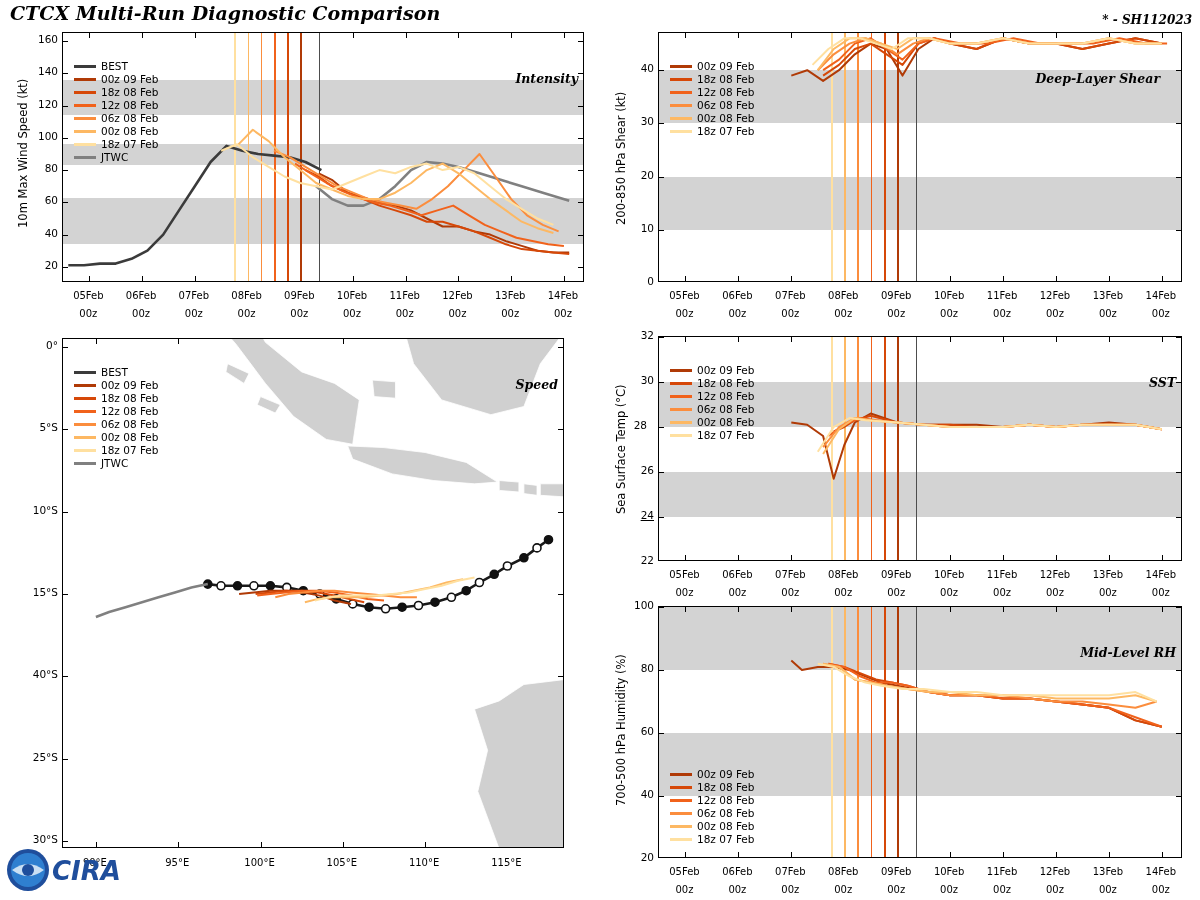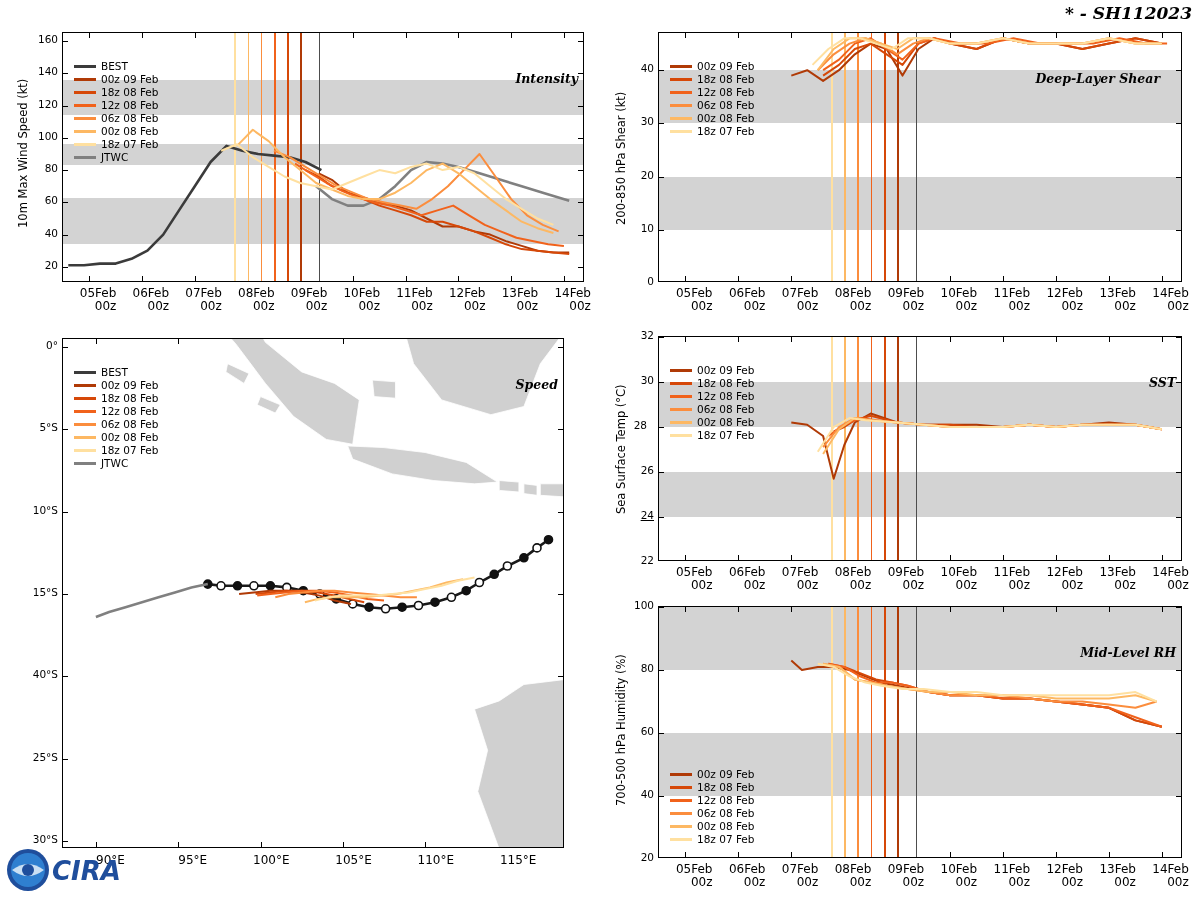--- a/index.html
+++ b/index.html
@@ -10,58 +10,59 @@
   }
   
   #header{position:absolute;left:0;top:0;width:1200px;height:26px;}
   #title{
     position:absolute;left:10px;top:2px;
     font-family:"DejaVu Serif", serif;
     font-size:19px;font-weight:bold;font-style:italic;
     letter-spacing:0px;
   }
   #stormid{
-    position:absolute;right:8px;top:3px;
+    position:absolute;right:8px;top:13px;
     font-family:"DejaVu Serif", serif;
-    font-size:17px;font-weight:bold;font-style:italic;
+    font-size:12px;font-weight:bold;font-style:italic;
   }
   
   .panel{position:absolute;box-sizing:border-box;}
   .plotbox{position:absolute;box-sizing:border-box;border:1px solid #000;background:#fff;overflow:hidden;}
   .panel-label{
     position:absolute;right:6px;top:4px;
     font-family:"DejaVu Serif", serif;
     font-size:12.5px;font-weight:bold;font-style:italic;
     z-index:40;
     margin-top:35px;
   }
   .band{position:absolute;left:0;right:0;background:#d3d3d3;z-index:1;}
   .ytick{position:absolute;right:0;width:5px;height:1px;background:#000;z-index:5;}
   .ytick-lbl{position:absolute;text-align:right;font-size:10.5px;line-height:10px;color:#000;}
   .xtick{position:absolute;bottom:0;width:1px;height:5px;background:#000;z-index:5;}
-  .xtick-lbl{position:absolute;text-align:right;font-size:12px;line-height:13px;color:#000;white-space:pre-line;}
+  .xtick-lbl{position:absolute;text-align:center;font-size:10px;line-height:18px;color:#000;white-space:pre-line;}
   .ylabel{
     position:absolute;transform-origin:0 0;transform:rotate(-90deg);
     font-size:11.5px;white-space:nowrap;
   }
   svg.series{position:absolute;left:0;top:0;z-index:10;overflow:visible;}
   
   .legend{position:absolute;z-index:45;background:transparent;}
   .legend-row{display:flex;align-items:center;height:13px;}
   .legend-swatch{width:22px;height:3px;margin-right:5px;flex:none;}
   .legend-text{font-size:10.5px;line-height:11px;white-space:nowrap;}
   
   .vline{position:absolute;width:1.6px;z-index:8;}
   
   #logo{position:absolute;left:6px;top:846px;width:118px;height:48px;}
 </style>
 </head>
 <body>
 
 <div id="header">
+  <div id="title">CTCX Multi-Run Diagnostic Comparison</div>
   <div id="stormid">* - SH112023</div>
 </div>
 
 <div id="panel-intensity" class="panel" style="left: 0px; top: 26px; width: 600px; height: 300px;">
     <div class="plotbox" style="left: 62px; top: 6px; width: 522px; height: 250px;">
       <div class="band" style="top: 164.516px; height: 46.7742px;"></div>
       <div class="band" style="top: 111.29px; height: 20.9677px;"></div>
       <div class="band" style="top: 46.7742px; height: 35.4839px;"></div>
       <div class="vline" style="left: 171.364px; top: 0px; height: 250px; background: rgb(255, 224, 160);"></div>
       <div class="vline" style="left: 184.545px; top: 0px; height: 250px; background: rgb(253, 184, 99);"></div>

